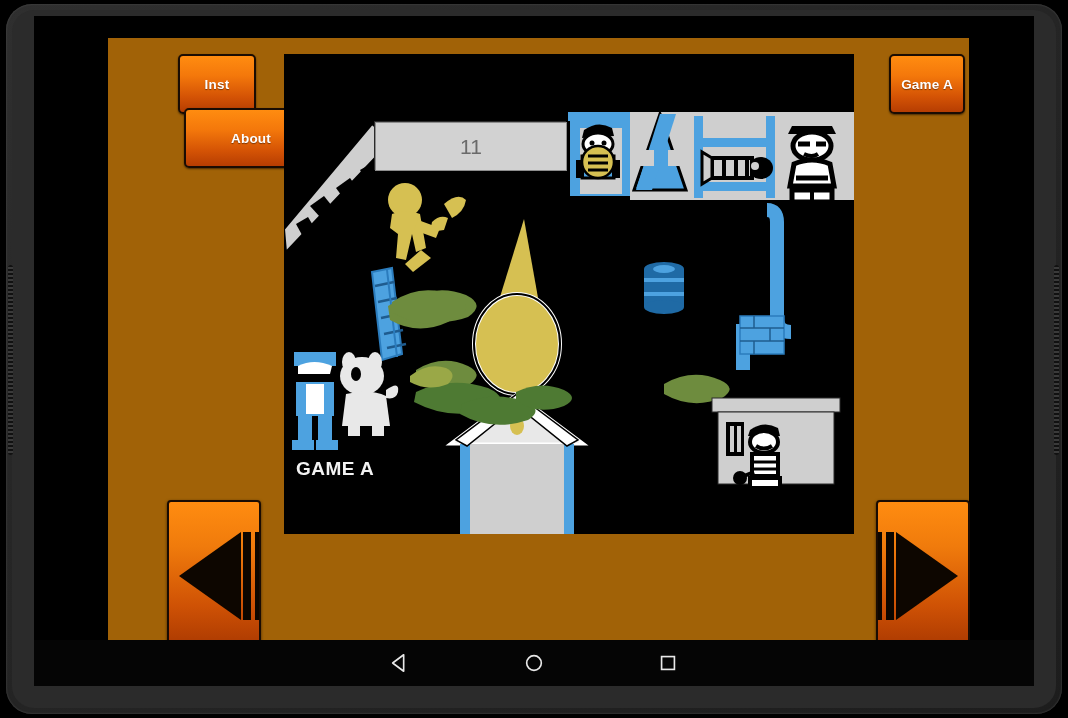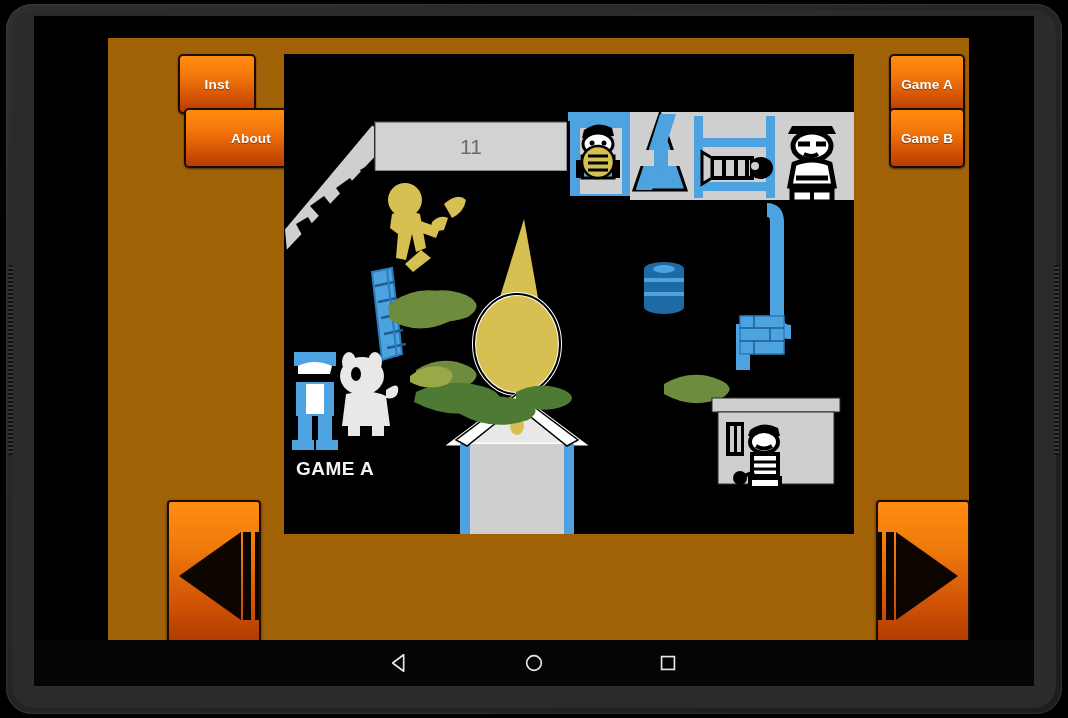--- a/index.html
+++ b/index.html
@@ -89,23 +89,20 @@
       <div class="obtn" id="btn-inst">
         <span>Inst</span>
       </div>
       <div class="obtn" id="btn-about">
         <span>About</span>
       </div>
 
       <div class="obtn" id="btn-gamea">
         <span>Game A</span>
       </div>
-      <div class="obtn" id="btn-gameb">
-        <span>Game B</span>
-      </div>
 
       <div class="navbtn" id="btn-prev">
         <svg viewBox="0 0 90 148" width="90" height="148">
           <polygon points="72,30 72,118 10,74" fill="#0d0600"></polygon>
           <rect x="74" y="30" width="8" height="88" fill="#0d0600"></rect>
           <rect x="86" y="30" width="8" height="88" fill="#0d0600"></rect>
         </svg>
       </div>
 
       <div class="navbtn" id="btn-next">

